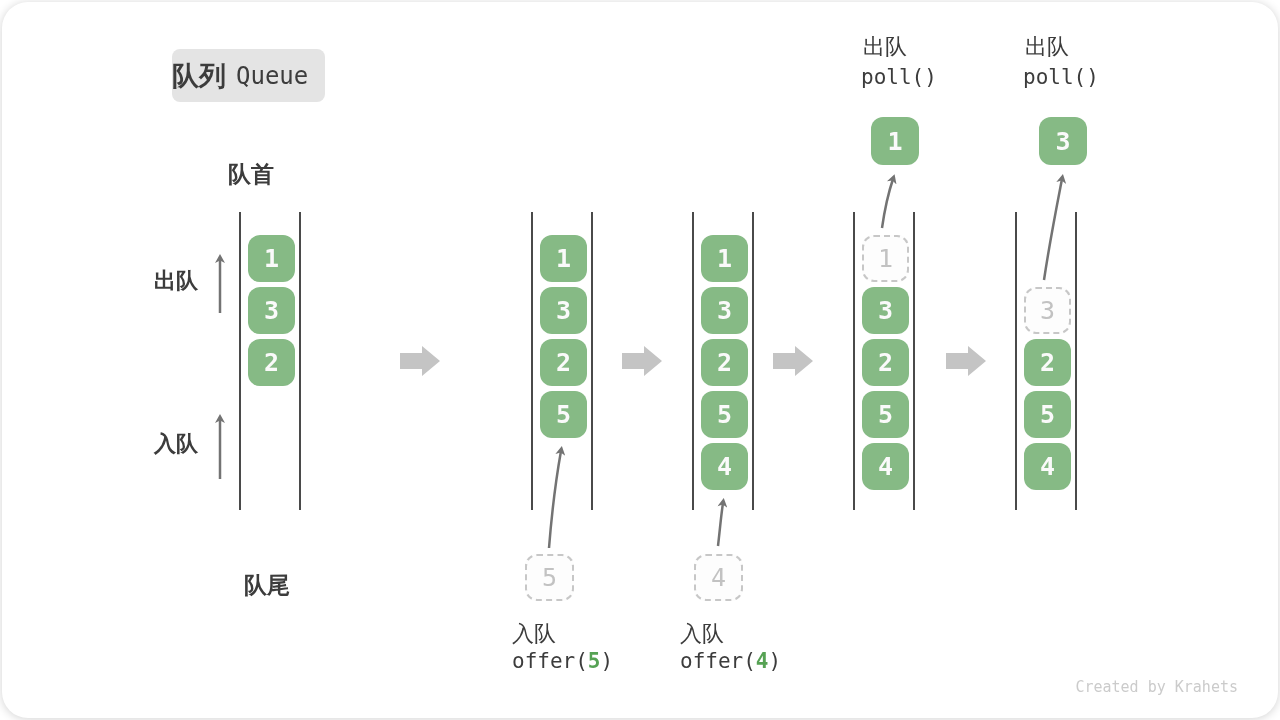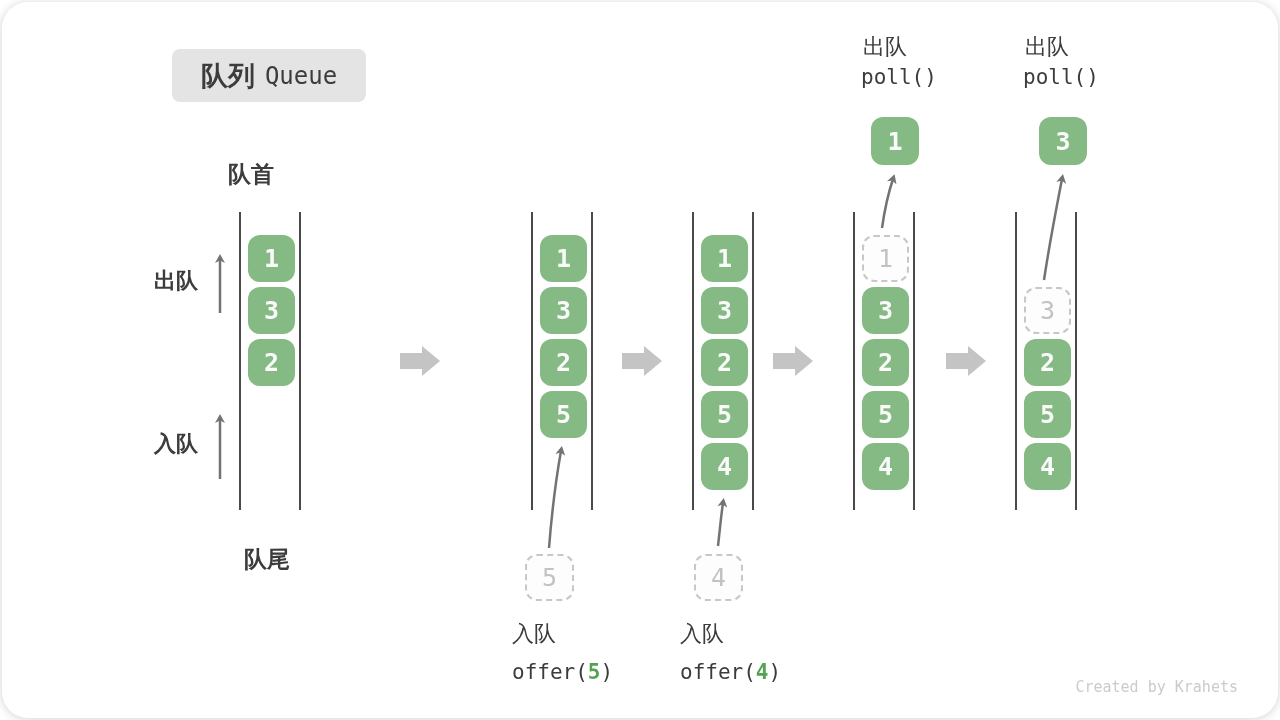--- a/index.html
+++ b/index.html
@@ -8,44 +8,44 @@
     --wall:#4a4a4a; --chevron:#c4c4c4; --arrow:#737373;
     --text:#3c3c3c; --code-green:#56a254; --badge-bg:#e4e4e4; --watermark:#cbcbcb;
   }
   *{margin:0;padding:0;box-sizing:border-box;}
   html,body{width:1280px;height:720px;background:#fff;overflow:hidden;}
   body{font-family:"Liberation Sans",sans-serif;color:var(--text);}
   .card{position:absolute;left:2px;top:2px;width:1276px;height:716px;background:#fff;
         border-radius:26px;box-shadow:0 1px 10px rgba(0,0,0,.18);}
   .abs{position:absolute;}
   
-  .badge{left:170px;top:47px;width:194px;height:53px;background:var(--badge-bg);
-         border-radius:8px;display:flex;align-items:center;justify-content:center;gap:10px;}
+  .badge{left:170px;top:47px;width:153px;height:53px;background:var(--badge-bg);
+         border-radius:8px;display:flex;align-items:center;gap:10px;}
   .badge-zh{font-size:27px;font-weight:bold;color:var(--text);}
   .badge-en{font-family:"DejaVu Sans Mono",monospace;font-size:24px;color:var(--text);}
   
   .hdr{font-size:23px;font-weight:bold;color:var(--text);}
   .front-lbl{left:226px;top:157px;}
-  .rear-lbl{left:242px;top:542px;}
+  .rear-lbl{left:242px;top:568px;}
   .side-lbl{font-size:22px;font-weight:bold;color:var(--text);}
   .deq-side{left:152px;top:264px;}
   .enq-side{left:152px;top:427px;}
   
   .qcol{position:absolute;top:210px;width:62px;height:298px;
         border-left:2px solid var(--wall);border-right:2px solid var(--wall);}
   .box{position:absolute;left:7px;width:47px;height:47px;border-radius:12px;
        background:var(--box-green);color:var(--box-text);
        font-family:"DejaVu Sans Mono",monospace;font-size:25px;font-weight:bold;
        display:flex;align-items:center;justify-content:center;}
   .box.dashed{background:var(--dashed-fill);border:2px dashed var(--dashed-border);
        color:var(--dashed-text);font-weight:normal;}
   .box.free{position:absolute;left:auto;} 
   
   .op-zh{font-size:22px;color:var(--text);}
-  .op-code{font-family:"DejaVu Sans Mono",monospace;font-size:21px;color:var(--text);margin-top:11px;}
+  .op-code{font-family:"DejaVu Sans Mono",monospace;font-size:21px;color:var(--text);}
   .op-code .arg{color:var(--code-green);font-weight:bold;}
   .watermark{right:40px;top:676px;font-family:"DejaVu Sans Mono",monospace;
              font-size:15px;color:var(--watermark);}
   svg.overlay{position:absolute;left:0;top:0;pointer-events:none;}
   .thin-arrow{stroke:var(--arrow);stroke-width:2.5;fill:none;}
   .chevron{fill:var(--chevron);}
   .arrowhead{fill:var(--arrow);}
 </style>
 </head>
 <body>

